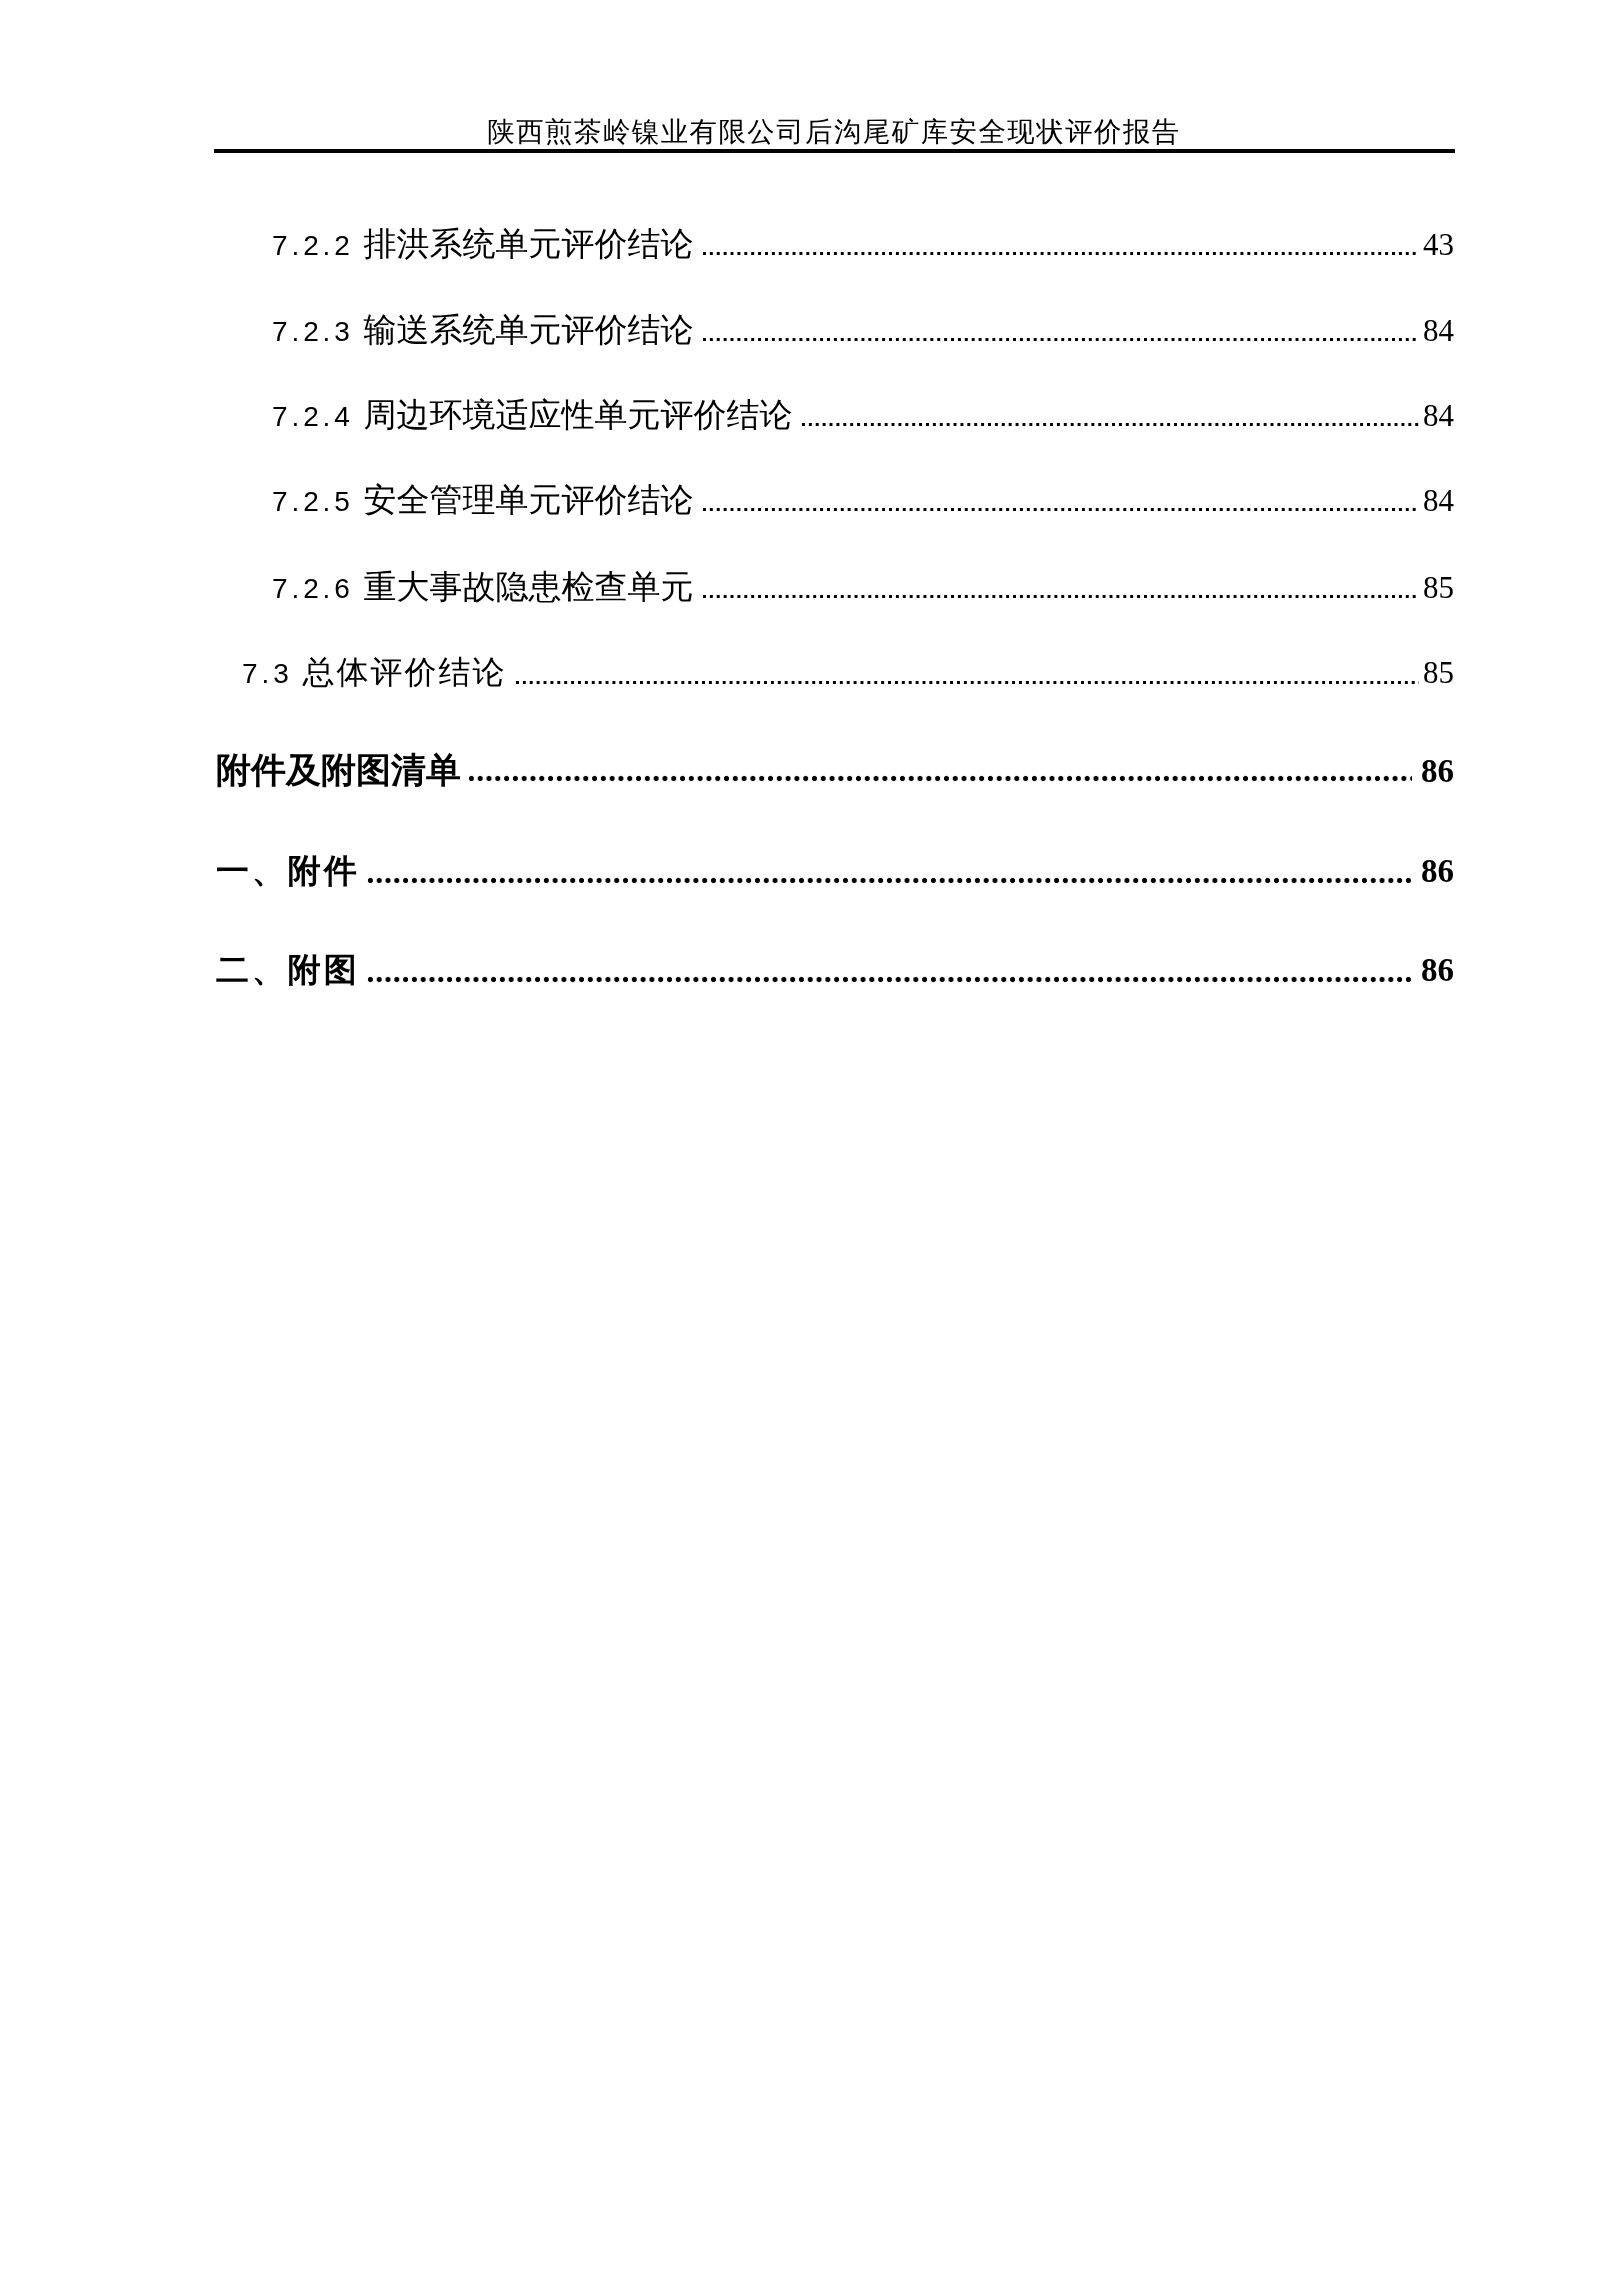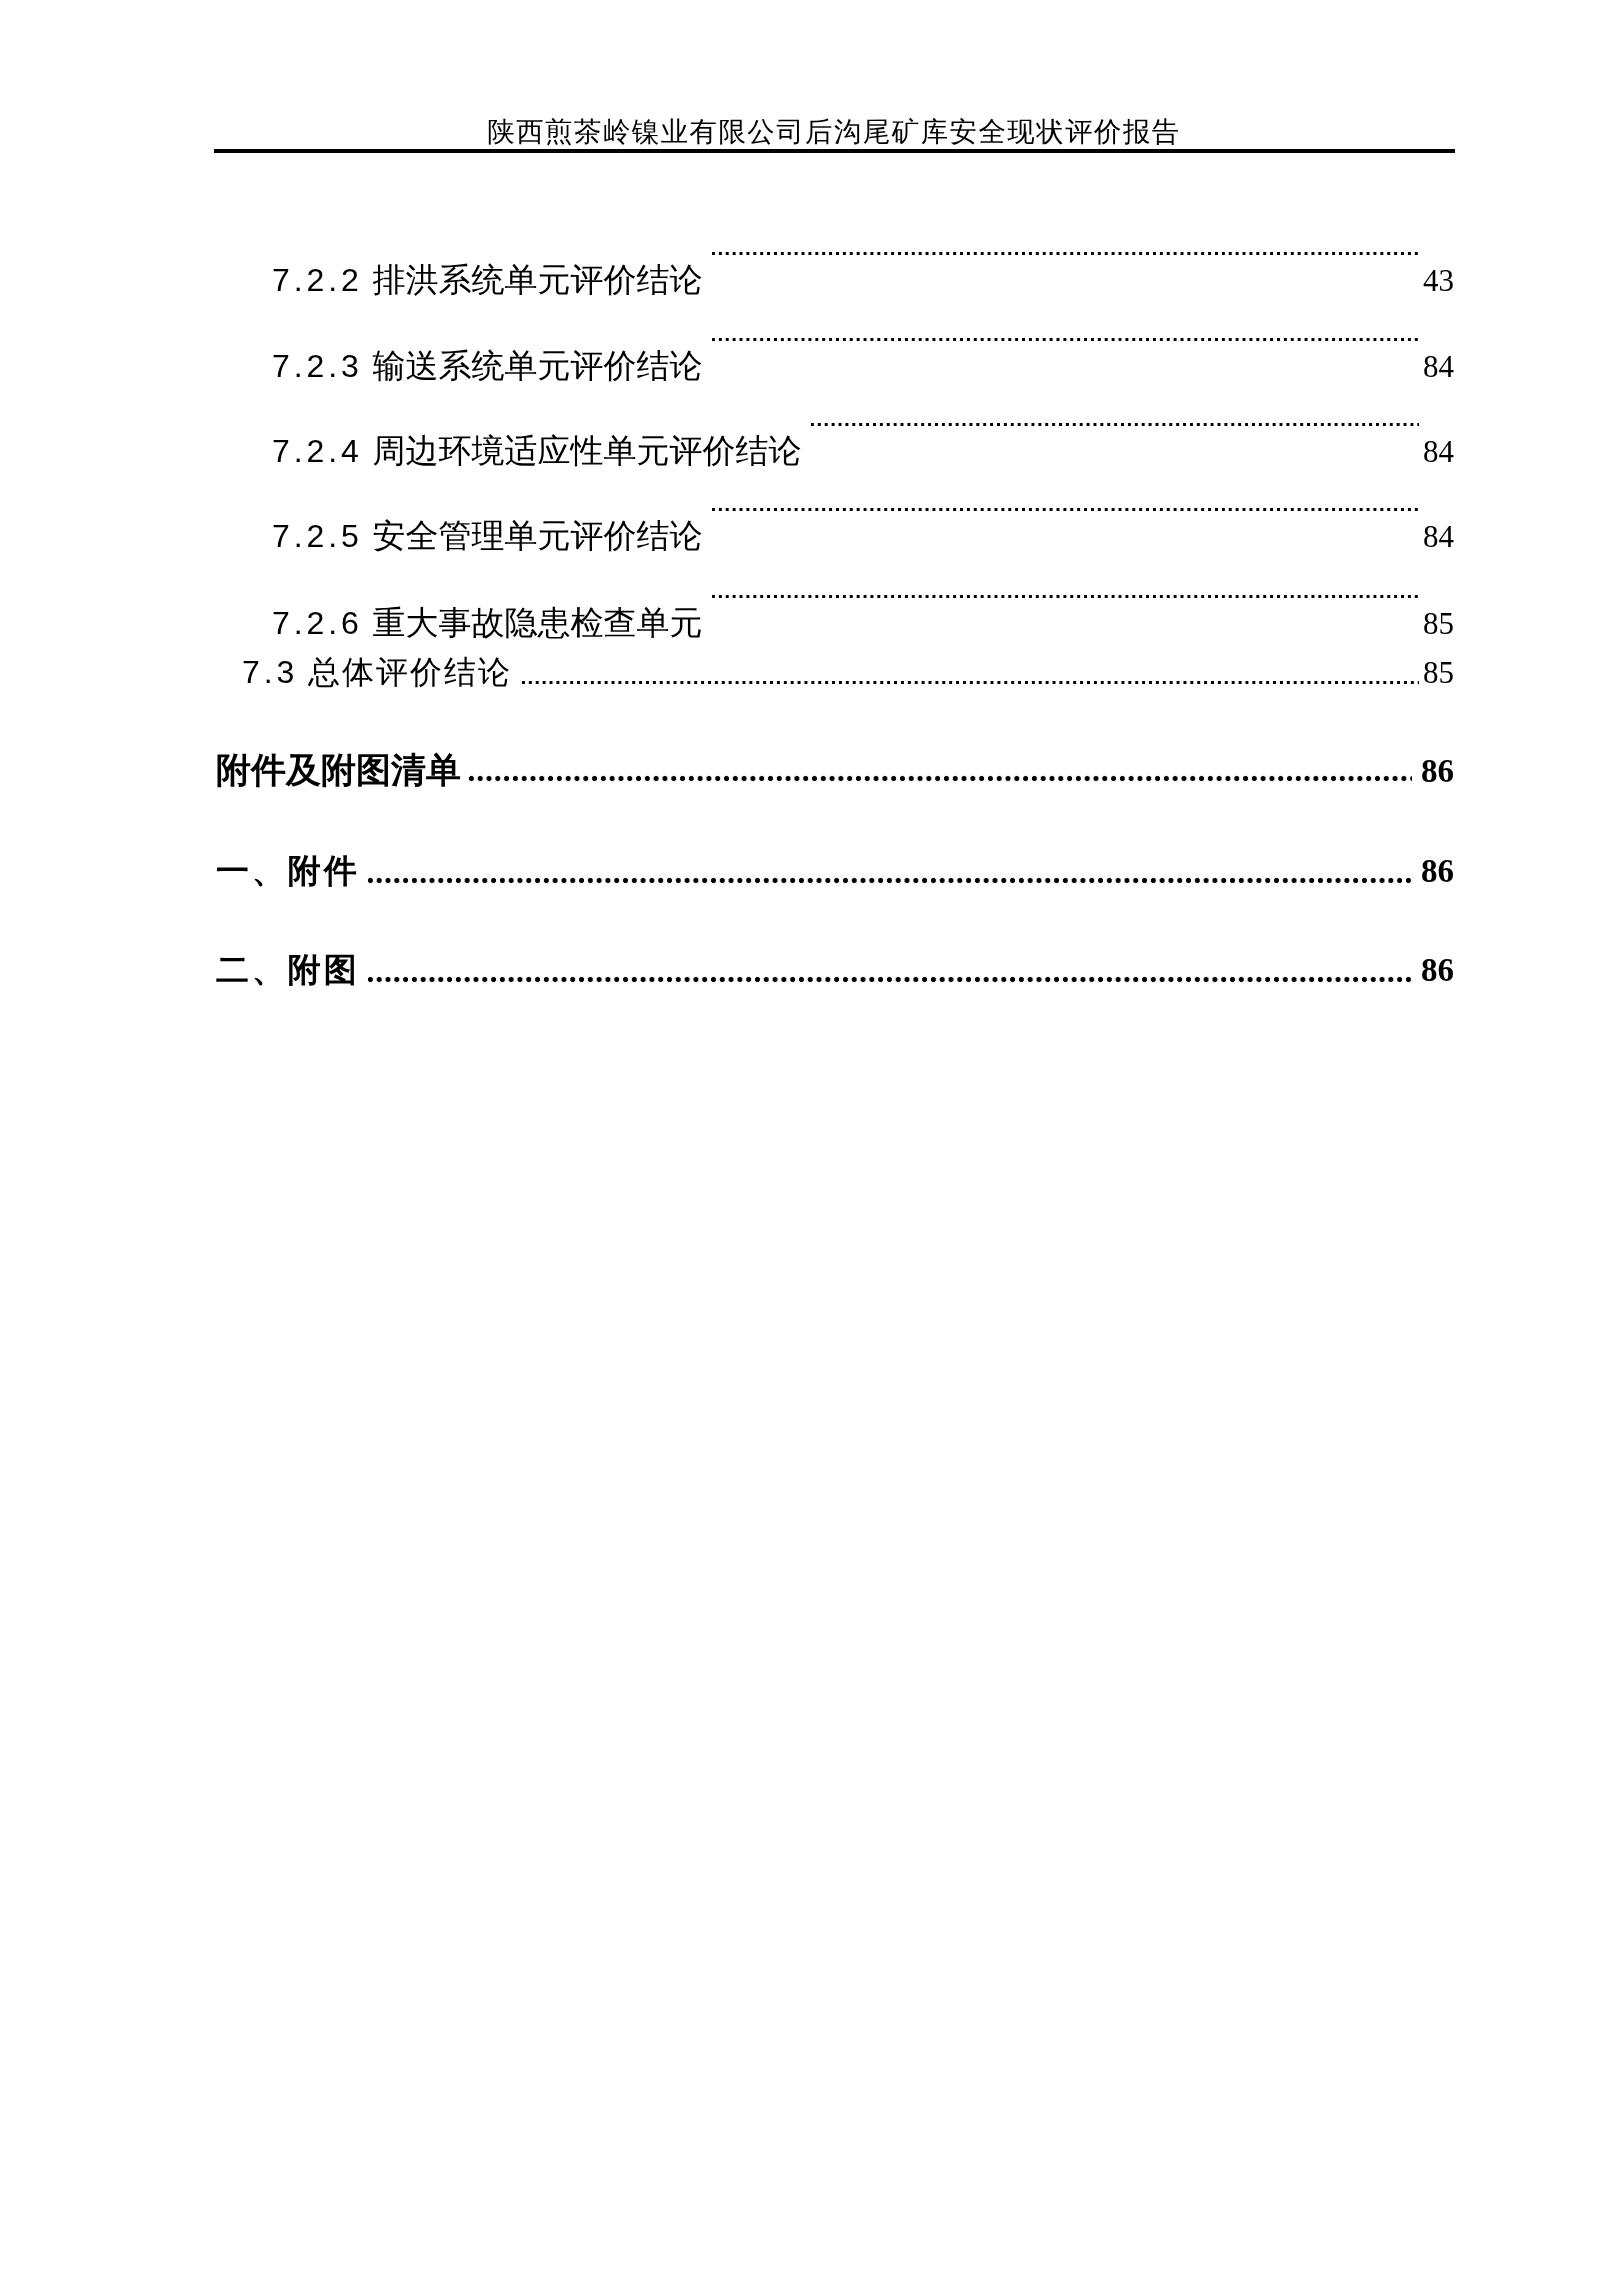--- a/index.html
+++ b/index.html
@@ -39,21 +39,21 @@
   .toc-row {
     position: absolute;
     right: 167px;
     display: flex;
     align-items: baseline;
     height: 43px;
     white-space: nowrap;
   }
   .toc-row .num {
     font-family: "Liberation Sans", sans-serif;
-    font-size: 32px;
+    font-size: 28px;
     letter-spacing: 3.9px;
     margin-right: 9.8px;
   }
   .toc-row .label {
     font-size: 33px;
   }
   .toc-row .leader {
     flex: 1;
     align-self: stretch;
     margin: 0 3.9px 0 7.8px;
@@ -61,21 +61,21 @@
     background-size: 6.9px 4.9px;
     background-repeat: repeat-x;
     background-position: left 0 bottom 8.8px;
   }
   .toc-row .pagenum {
     font-family: "Liberation Serif", serif;
     font-size: 31px;
   }
   
   .lvl3 { left: 272px; }
-  .lvl3 .label { font-family: Liberation Serif, serif; margin-top: 36px; }
+  .lvl3 .label { font-family: Liberation Serif, serif; }
   
   .lvl2 { left: 242px; }
   .lvl2 .label {
     font-family: "Liberation Serif", serif;
     font-size: 32px;
     letter-spacing: 2px;
   }
   
   .lvl1 { left: 216px; font-weight: bold; }
   .lvl1 .label { font-weight: bold; }

